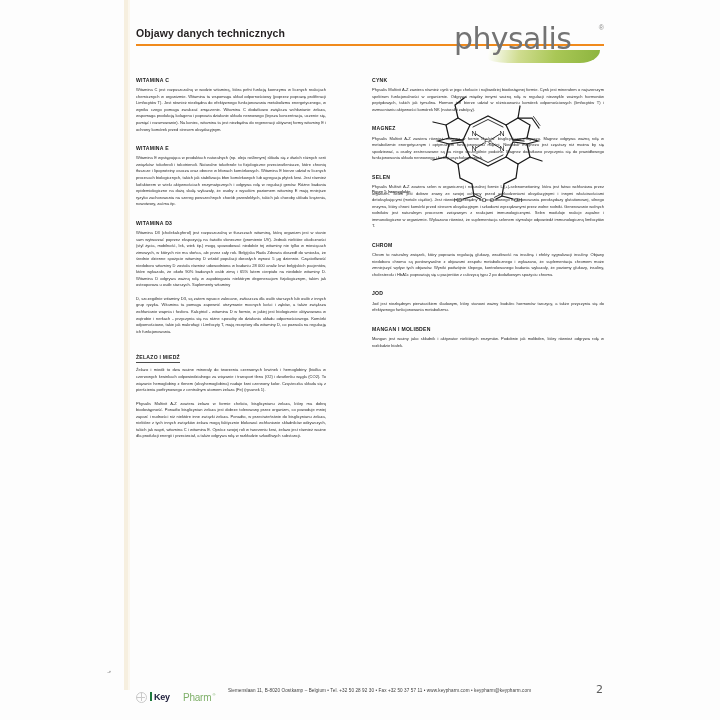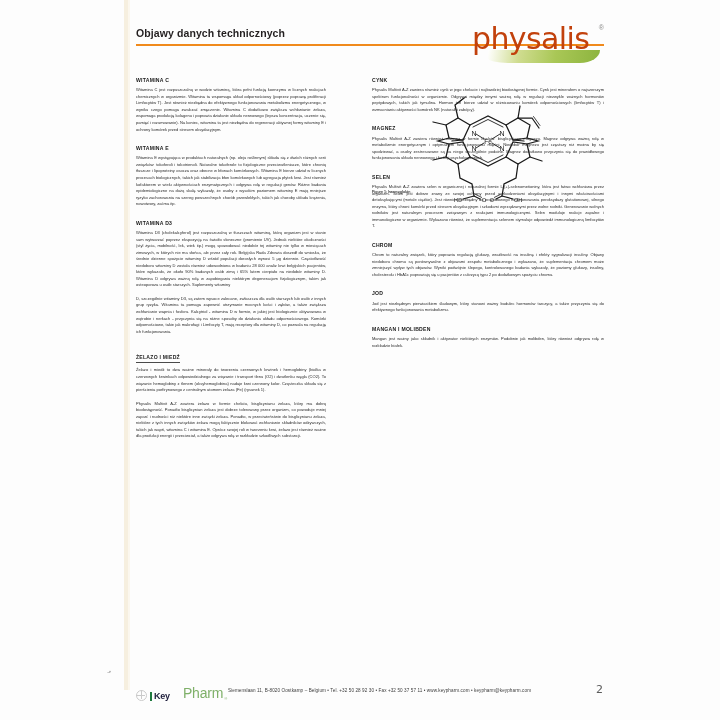--- a/index.html
+++ b/index.html
@@ -35,24 +35,24 @@
     color:#231f20;
   }
   .title-rule{
     position:absolute;left:136px;top:44px;width:468px;height:2.4px;
     background:#f08a1c;
   }
   .logo{
     position:absolute;left:452px;top:22px;width:152px;height:42px;
   }
   .logo-word{
-    position:absolute;left:20px;top:-1px;
+    position:absolute;left:2px;top:-1px;
     font-family:"DejaVu Sans", sans-serif;
     font-size:30px;font-weight:400;letter-spacing:-0.6px;
-    color:#c2410c;
+    color:#737373;
   }
   .logo-reg{
     position:absolute;right:0px;top:2px;
     font-size:7px;color:#8a8a89;
   }
   .logo-swoosh{
     position:absolute;left:36px;top:28px;width:112px;height:13px;
     background:linear-gradient(100deg,#ffffff 0%,#cfdc8f 28%,#a9c756 60%,#8cb43e 100%);
     border-radius:0 0 40px 40px/0 0 26px 10px;
   }
@@ -89,38 +89,38 @@
   .fig-cap{
     position:absolute;left:372px;top:190px;
     font-size:3.6px;font-weight:bold;color:#3a3a3a;
   }
 
   
   .footer{
     position:absolute;left:0;top:684px;width:720px;height:24px;
   }
   .kp-logo{
-    position:absolute;left:136px;top:1px;
-    display:flex;align-items:flex-end;gap:1px;
+    position:absolute;left:136px;top:8px;
+    display:flex;align-items:flex-start;gap:1px;
   }
   .kp-globe{
     width:9px;height:9px;border-radius:50%;
     border:.8px solid #b9b9b9;
     position:relative;margin-right:2px;
     opacity:.75;
   }
   .kp-globe:before{
     content:"";position:absolute;left:3.6px;top:-.8px;width:.8px;height:9px;background:#b9b9b9;
   }
   .kp-globe:after{
     content:"";position:absolute;left:-.8px;top:3.6px;width:9px;height:.8px;background:#b9b9b9;
   }
   .kp-bar{width:2px;height:9px;background:#1f7a3f;margin-right:1px;}
   .kp-key{font-size:9px;font-weight:bold;color:#1d1d3a;letter-spacing:-.2px;}
-  .kp-pharm{font-size:14px;font-weight:400;color:#7fb069;letter-spacing:-.2px;padding-left:12px;}
+  .kp-pharm{font-size:10px;font-weight:400;color:#7fb069;letter-spacing:-.2px;padding-left:12px;}
   .kp-tm{font-size:4px;color:#7fb069;vertical-align:super;}
   .foot-text{
     position:absolute;left:228px;top:4px;
     font-size:4.6px;color:#3d3d3d;letter-spacing:.1px;white-space:nowrap;
   }
   .page-num{
     position:absolute;left:596px;top:-1px;
     font-size:11px;color:#5a5a5a;
     font-family:"DejaVu Sans", sans-serif;
   }

